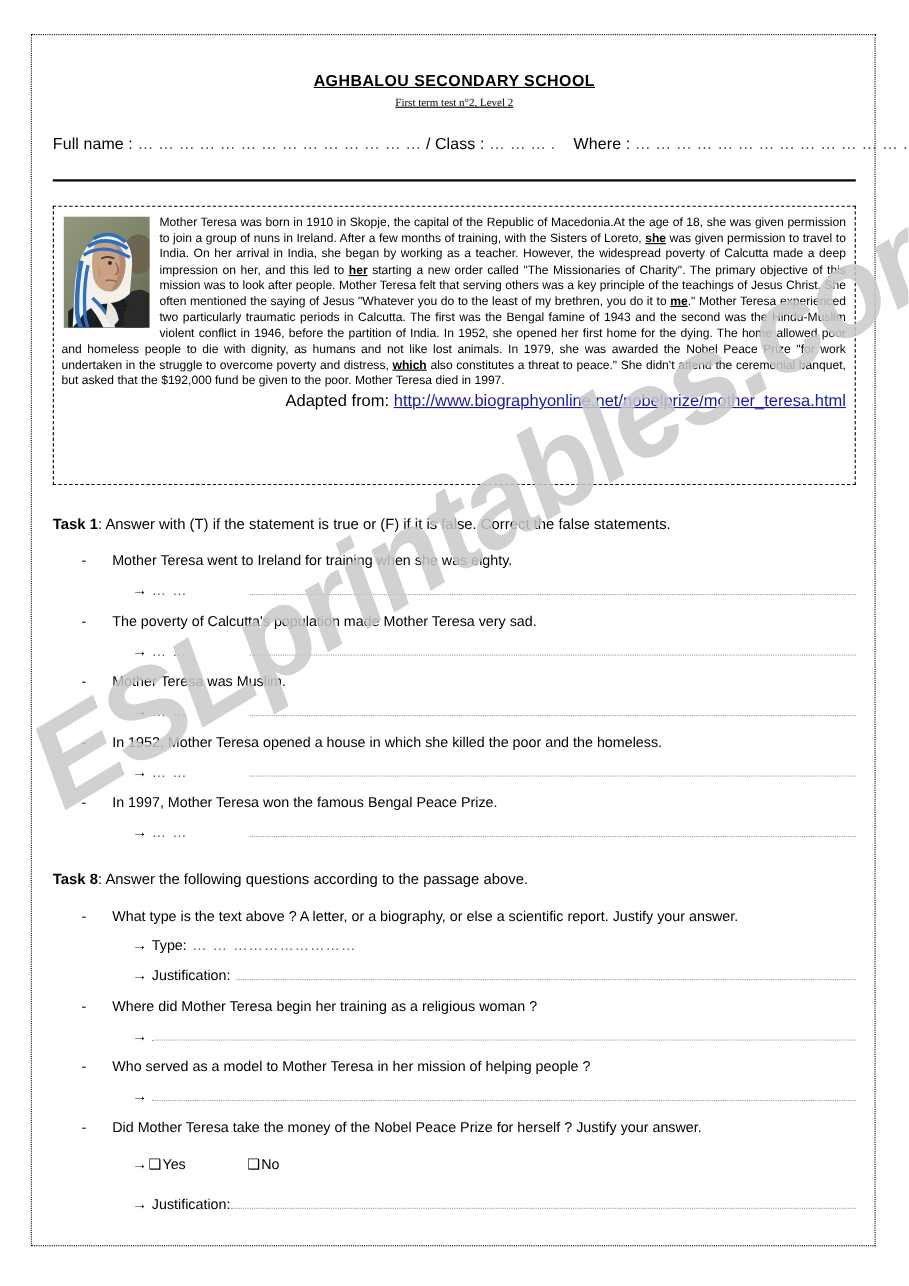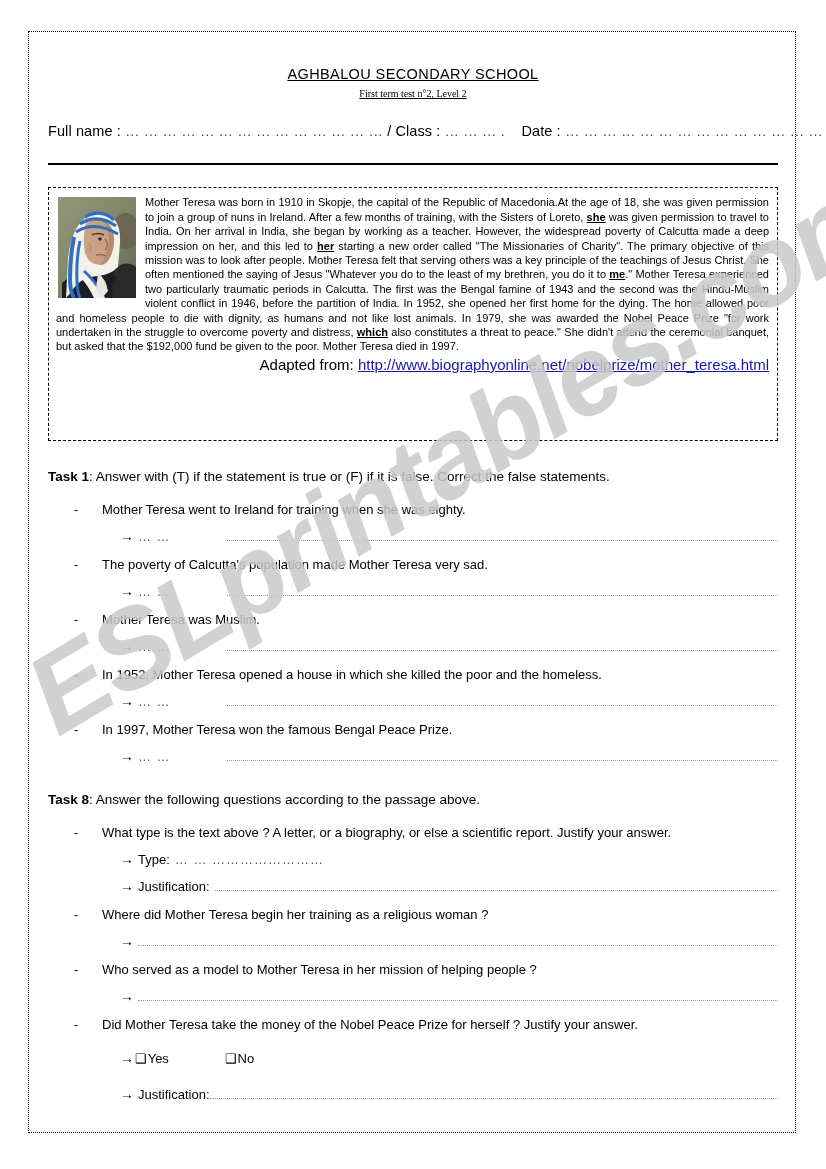--- a/index.html
+++ b/index.html
@@ -58,21 +58,21 @@
     position: absolute;
     left: 48px;
     top: 46px;
     width: 730px;
     z-index: 2;
   }
 
   
   .school-title {
     text-align: center;
-    font-weight: normal;
+    font-weight: bold;
     font-size: 14.5px;
     letter-spacing: 0.4px;
     text-decoration: underline;
     margin: 20px 0 0 0;
     line-height: 1.2;
   }
   .test-subtitle {
     text-align: center;
     font-family: "Liberation Serif", serif;
     font-size: 10px;
@@ -234,21 +234,21 @@
 
     <div class="school-title">AGHBALOU SECONDARY SCHOOL</div>
     <div class="test-subtitle">First term test n°2, Level 2</div>
 
     <div class="namerow">
       <span>Full name :</span>
       <span class="dots">… … … … … … … … … … … … … …</span>
       <span>/ Class :</span>
       <span class="dots">… … … .</span>
       &nbsp;&nbsp;
-      <span>Date :</span>
+      <span>Where :</span>
       <span class="dots">… … … … … … … … … … … … … …</span>
     </div>
 
     <div class="rule"></div>
 
     <div class="passage-box">
 
       <div class="portrait">
         <svg width="78" height="101" viewBox="0 0 78 101" xmlns="http://www.w3.org/2000/svg">
           <defs>

